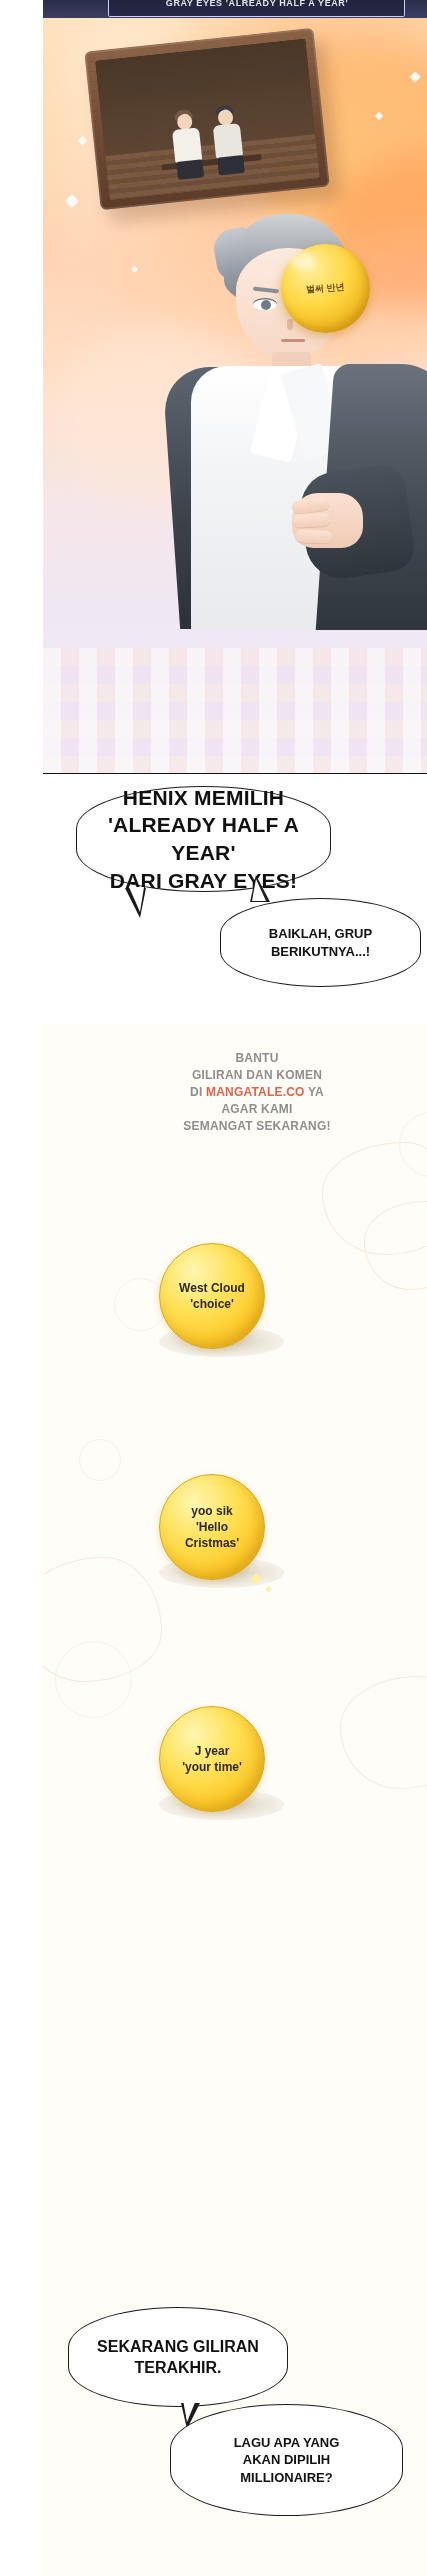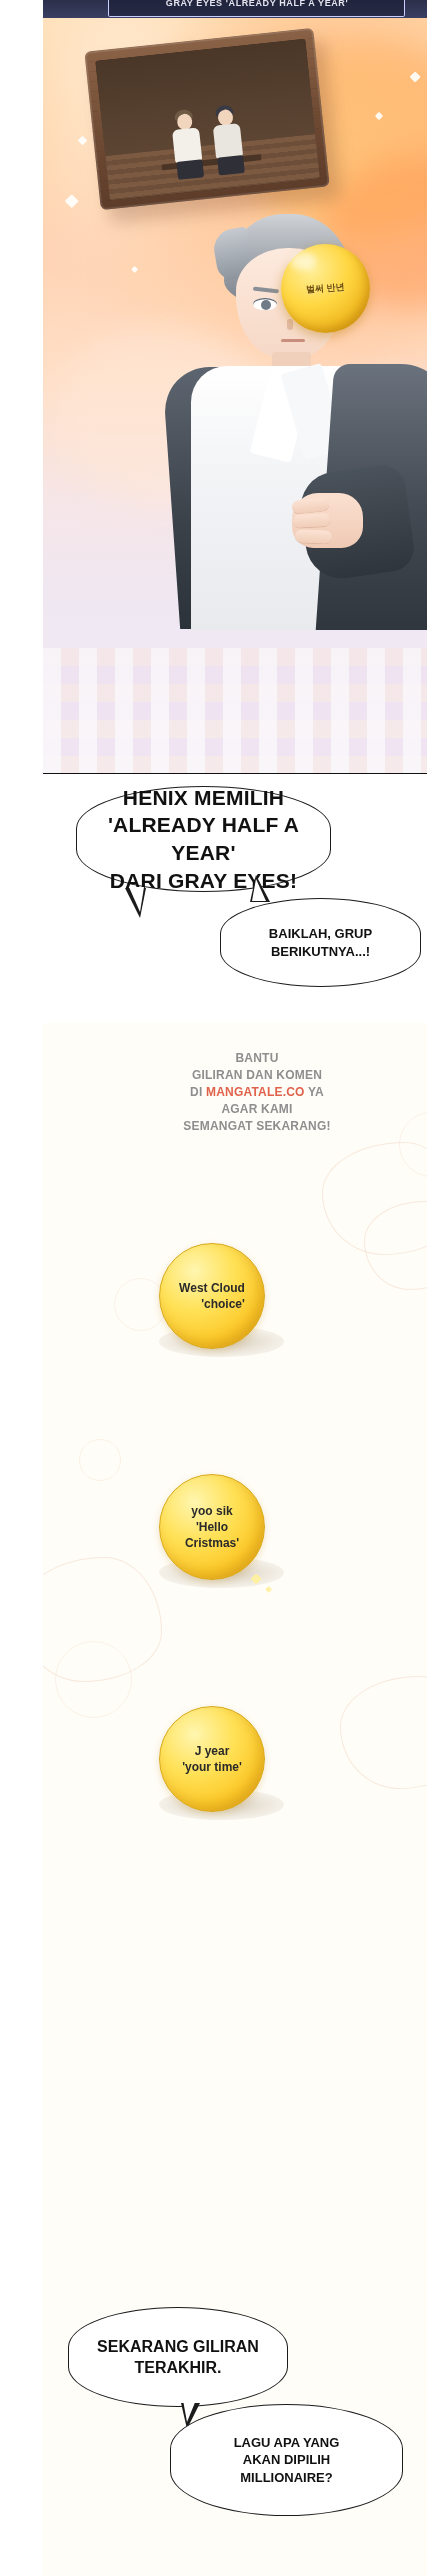--- a/index.html
+++ b/index.html
@@ -501,21 +501,21 @@
       <div>BANTU</div>
       <div>GILIRAN DAN KOMEN</div>
       <div>
         <span>DI </span><span class="site">MANGATALE.CO</span><span> YA</span>
       </div>
       <div>AGAR KAMI</div>
       <div>SEMANGAT SEKARANG!</div>
     </div>
 
     <div class="choice-shadow" style="left:116px; top:303px;"></div>
-    <div class="choice" style="left:116px; top:220px;text-align:right;">
+    <div class="choice" style="left:116px; top:220px;">
       <span style="white-space:pre-line;"><span>West Cloud</span><br><span>'choice'</span></span>
     </div>
 
     <div class="choice-shadow" style="left:116px; top:534px;"></div>
     <div class="choice" style="left:116px; top:451px;">
       <span style="white-space:pre-line;"><span>yoo sik</span><br><span style="white-space:pre-line;">'Hello
 Cristmas'</span></span>
     </div>
     <div class="spark" style="left:209px; top:552px; width:8.3px; height:8.3px; background:rgba(255,240,160,.95);"></div>
     <div class="spark" style="left:223px; top:564px; width:5.3px; height:5.3px; background:rgba(255,240,160,.9);"></div>

